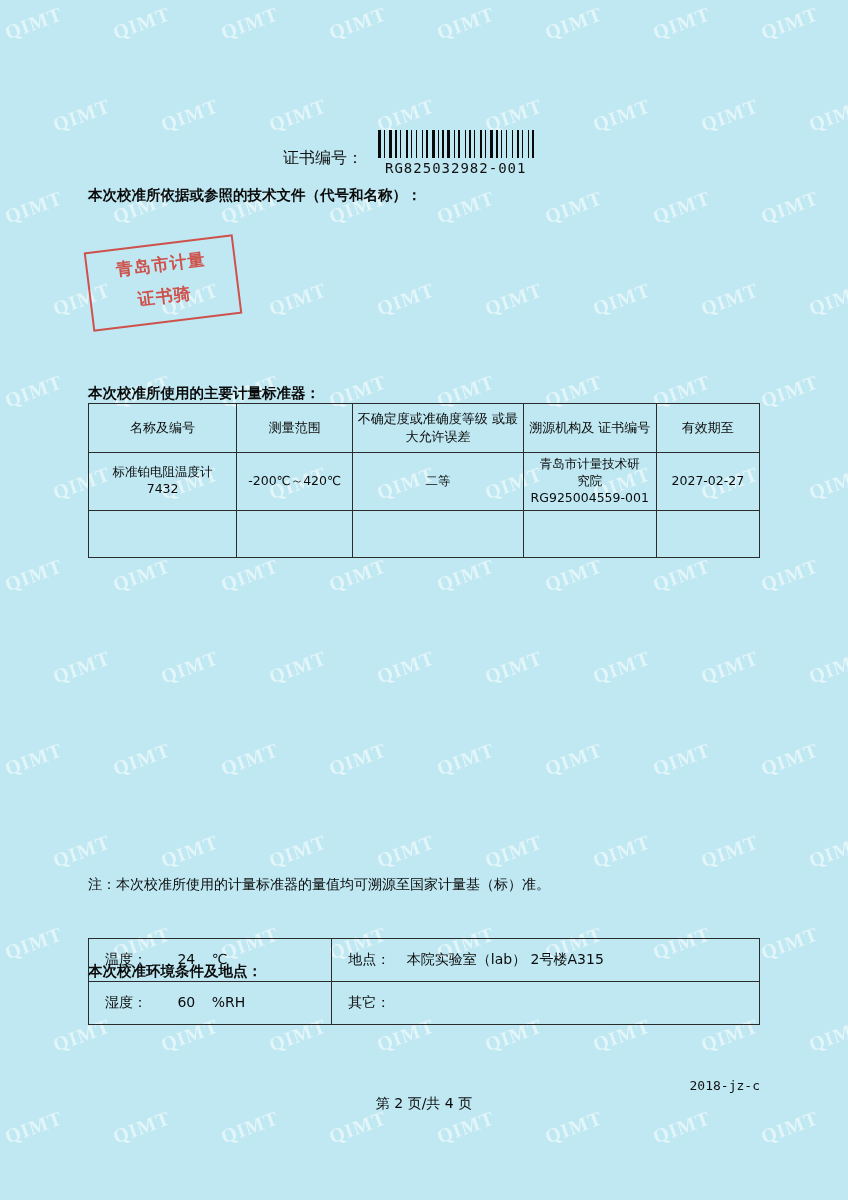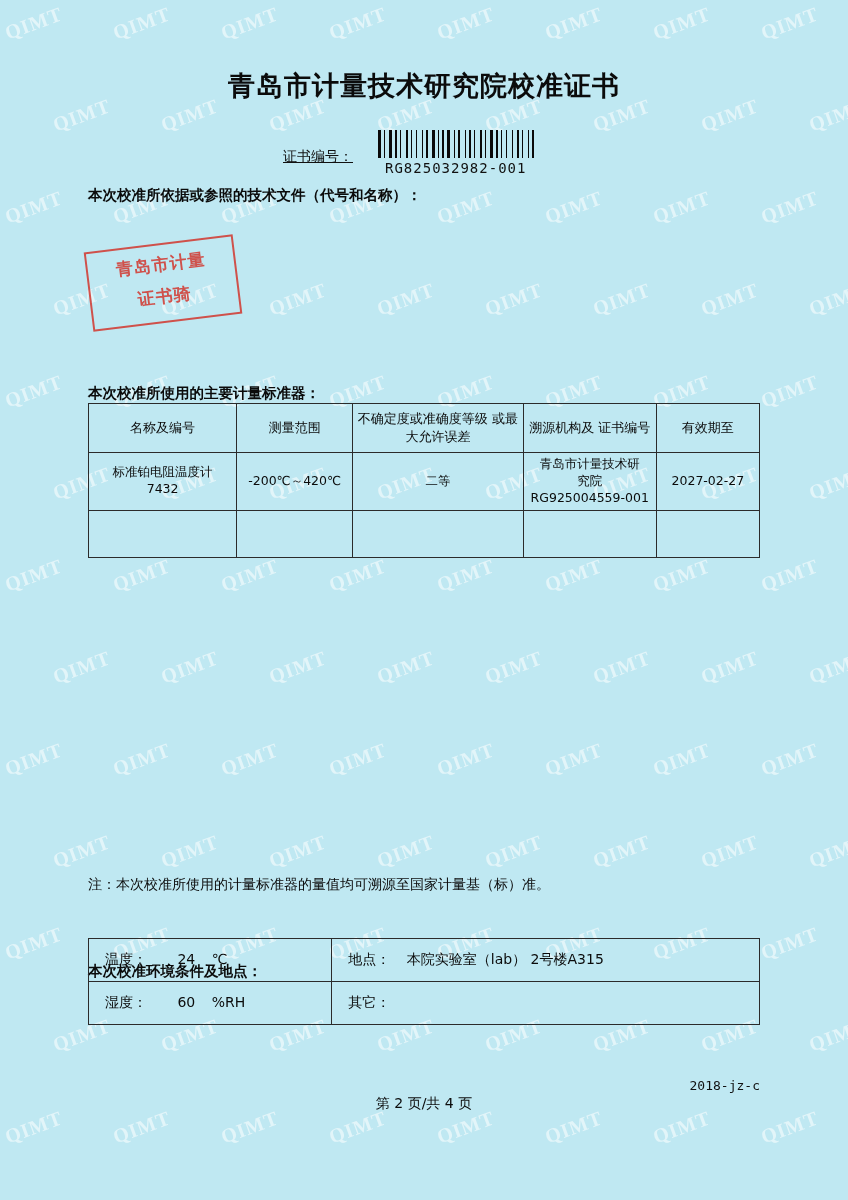--- a/index.html
+++ b/index.html
@@ -59,23 +59,22 @@
     top: 130px;
     left: 283px;
     width: 420px;
     height: 50px;
   }
   .cert-no-label {
     position: absolute;
     left: 0;
     top: 18px;
     font-family: "DejaVu Sans", sans-serif;
-    font-size: 14px;
+    font-size: 16px;
     color: #111;
-    text-decoration: underline;
   }
   .barcode {
     position: absolute;
     left: 95px;
     top: 0px;
     width: 250px;
     height: 28px;
   }
   .barcode span {
     display: inline-block;
@@ -339,21 +338,20 @@
     <div class="wm" style="left: 328px; top: 1116px;">QIMT</div>
     <div class="wm" style="left: 436px; top: 1116px;">QIMT</div>
     <div class="wm" style="left: 544px; top: 1116px;">QIMT</div>
     <div class="wm" style="left: 652px; top: 1116px;">QIMT</div>
     <div class="wm" style="left: 760px; top: 1116px;">QIMT</div>
   </div>
 
 <div id="page">
   <div class="sheet">
 
-    <div class="title">青岛市计量技术研究院校准证书</div>
 
     <div class="cert-no-row">
       <div class="cert-no-label">证书编号：</div>
       <div class="barcode" id="barcode"><span style="width: 3px;"></span><span style="width: 1px; background: transparent;"></span><span style="width: 1px;"></span><span style="width: 2px; background: transparent;"></span><span style="width: 3px;"></span><span style="width: 1px; background: transparent;"></span><span style="width: 2px;"></span><span style="width: 1px; background: transparent;"></span><span style="width: 1px;"></span><span style="width: 3px; background: transparent;"></span><span style="width: 2px;"></span><span style="width: 1px; background: transparent;"></span><span style="width: 1px;"></span><span style="width: 2px; background: transparent;"></span><span style="width: 1px;"></span><span style="width: 3px; background: transparent;"></span><span style="width: 1px;"></span><span style="width: 1px; background: transparent;"></span><span style="width: 2px;"></span><span style="width: 2px; background: transparent;"></span><span style="width: 3px;"></span><span style="width: 1px; background: transparent;"></span><span style="width: 1px;"></span><span style="width: 1px; background: transparent;"></span><span style="width: 2px;"></span><span style="width: 1px; background: transparent;"></span><span style="width: 3px;"></span><span style="width: 2px; background: transparent;"></span><span style="width: 1px;"></span><span style="width: 1px; background: transparent;"></span><span style="width: 2px;"></span><span style="width: 3px; background: transparent;"></span><span style="width: 1px;"></span><span style="width: 1px; background: transparent;"></span><span style="width: 2px;"></span><span style="width: 1px; background: transparent;"></span><span style="width: 1px;"></span><span style="width: 3px; background: transparent;"></span><span style="width: 2px;"></span><span style="width: 1px; background: transparent;"></span><span style="width: 1px;"></span><span style="width: 2px; background: transparent;"></span><span style="width: 3px;"></span><span style="width: 1px; background: transparent;"></span><span style="width: 2px;"></span><span style="width: 1px; background: transparent;"></span><span style="width: 1px;"></span><span style="width: 2px; background: transparent;"></span><span style="width: 1px;"></span><span style="width: 3px; background: transparent;"></span><span style="width: 1px;"></span><span style="width: 2px; background: transparent;"></span><span style="width: 2px;"></span><span style="width: 1px; background: transparent;"></span><span style="width: 1px;"></span><span style="width: 3px; background: transparent;"></span><span style="width: 1px;"></span><span style="width: 1px; background: transparent;"></span><span style="width: 2px;"></span><span style="width: 1px; background: transparent;"></span></div>
       <div class="cert-no-value">RG825032982-001</div>
     </div>
 
     <div class="sec-label" id="lbl-basis">本次校准所依据或参照的技术文件（代号和名称）：</div>
     <div class="stamp">
       <div class="stamp-l1">青岛市计量</div>

